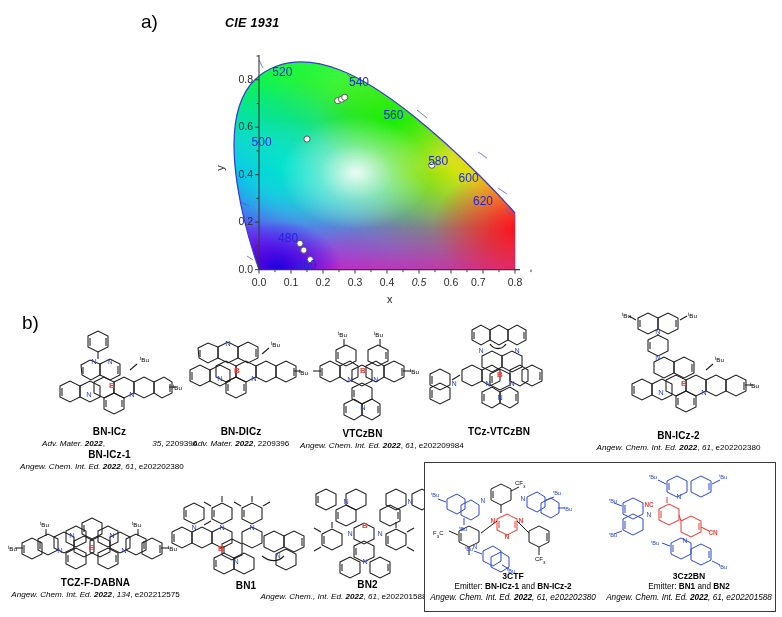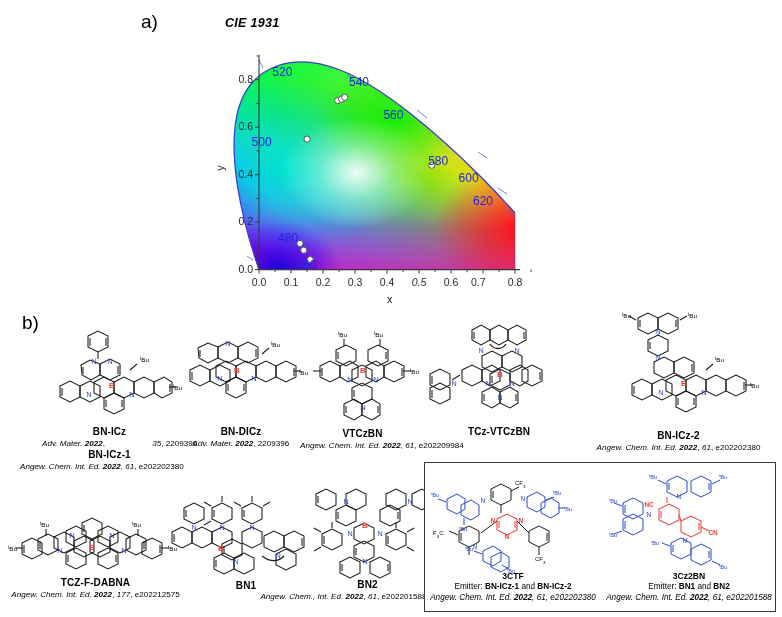--- a/index.html
+++ b/index.html
@@ -464,21 +464,21 @@
     <text x="52" y="48" font-size="7.5" fill="#2d45c8" font-family="'Liberation Sans',sans-serif" text-anchor="middle">N</text>
     <text x="116" y="48" font-size="7.5" fill="#2d45c8" font-family="'Liberation Sans',sans-serif" text-anchor="middle">N</text>
     <text x="84" y="45" font-size="8" fill="#e8403a" font-family="'Liberation Sans',sans-serif" text-anchor="middle" font-weight="bold">B</text>
     <text x="32" y="22" font-size="6.2" font-family="'Liberation Sans',sans-serif"><tspan font-size="4.6" baseline-shift="super">t</tspan>Bu</text>
     <text x="124" y="22" font-size="6.2" font-family="'Liberation Sans',sans-serif"><tspan font-size="4.6" baseline-shift="super">t</tspan>Bu</text>
     <text x="0" y="46" font-size="6.2" font-family="'Liberation Sans',sans-serif"><tspan font-size="4.6" baseline-shift="super">t</tspan>Bu</text>
     <text x="160" y="46" font-size="6.2" font-family="'Liberation Sans',sans-serif"><tspan font-size="4.6" baseline-shift="super">t</tspan>Bu</text>
   </svg>
   <div class="mol-name">TCZ-F-DABNA</div>
   <div class="mol-cite">
-    <span style="font-style:italic;">Angew. Chem. Int. Ed. </span><b>2022</b><span class="np">, </span><span style="font-style:italic;">177</span><span class="np">, e202212575</span>
+    <span style="font-style:italic;">Angew. Chem. Int. Ed. </span><b>2022</b><span class="np">, </span><span style="font-style:italic;">134</span><span class="np">, e202212575</span>
   </div>
 </div>
 
 <div class="mol" style="left:166px;top:500px;width:160px;">
   <svg width="160" height="78" viewBox="0 0 160 78">
     <g stroke="#1a1a1a" stroke-width="1.05" fill="none">
       <polygon points="18,8 28,3 38,8 38,19 28,24 18,19"></polygon>
       <line x1="20" y1="10" x2="20" y2="17"></line>
       <polygon points="6,32 16,27 26,32 26,43 16,48 6,43"></polygon>
       <line x1="8" y1="34" x2="8" y2="42"></line>

